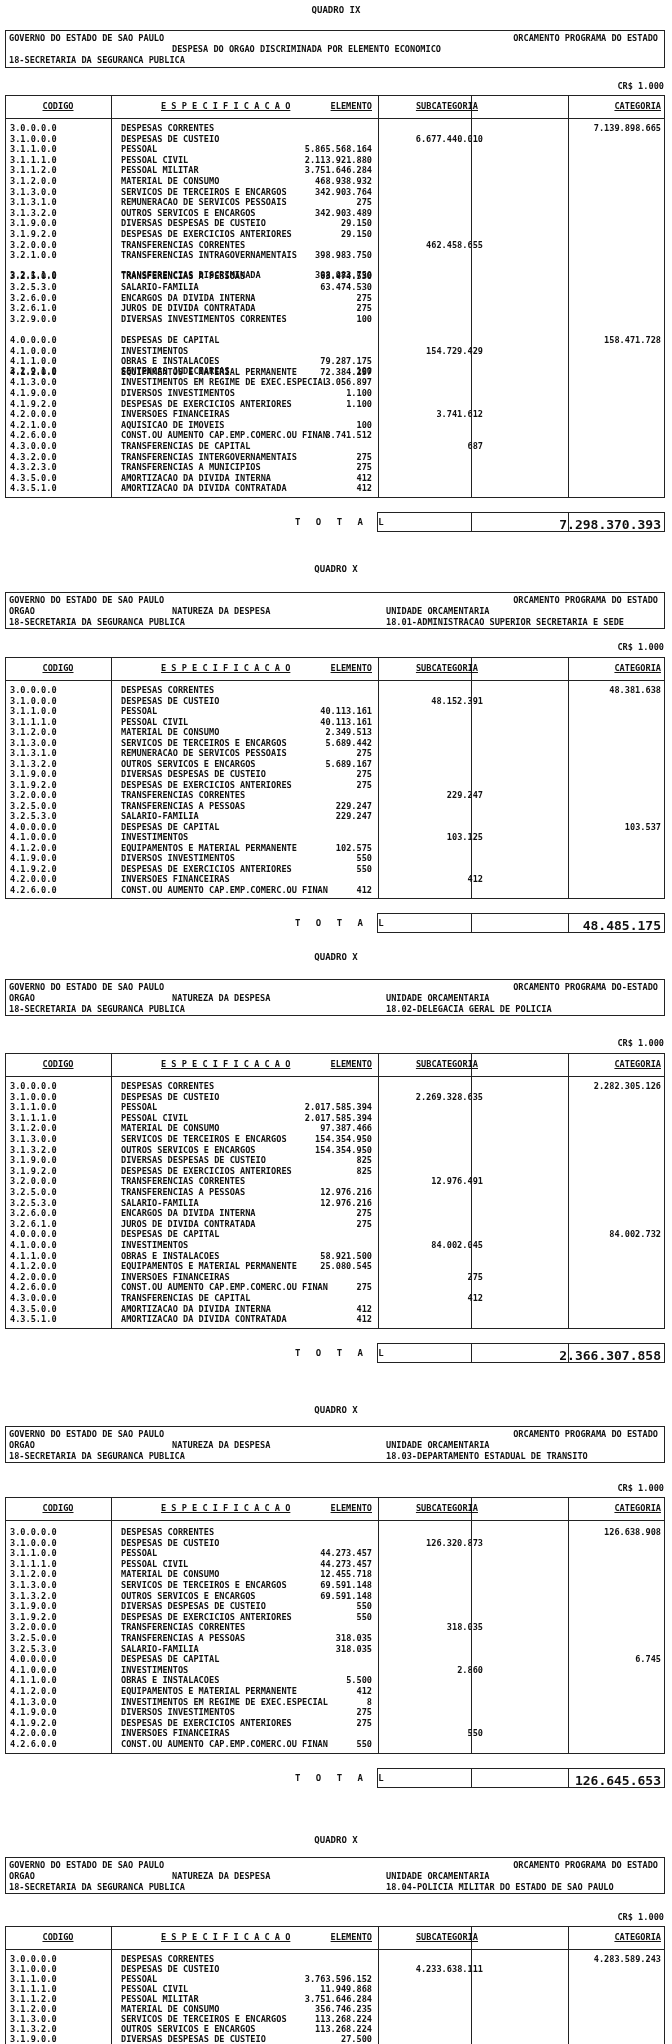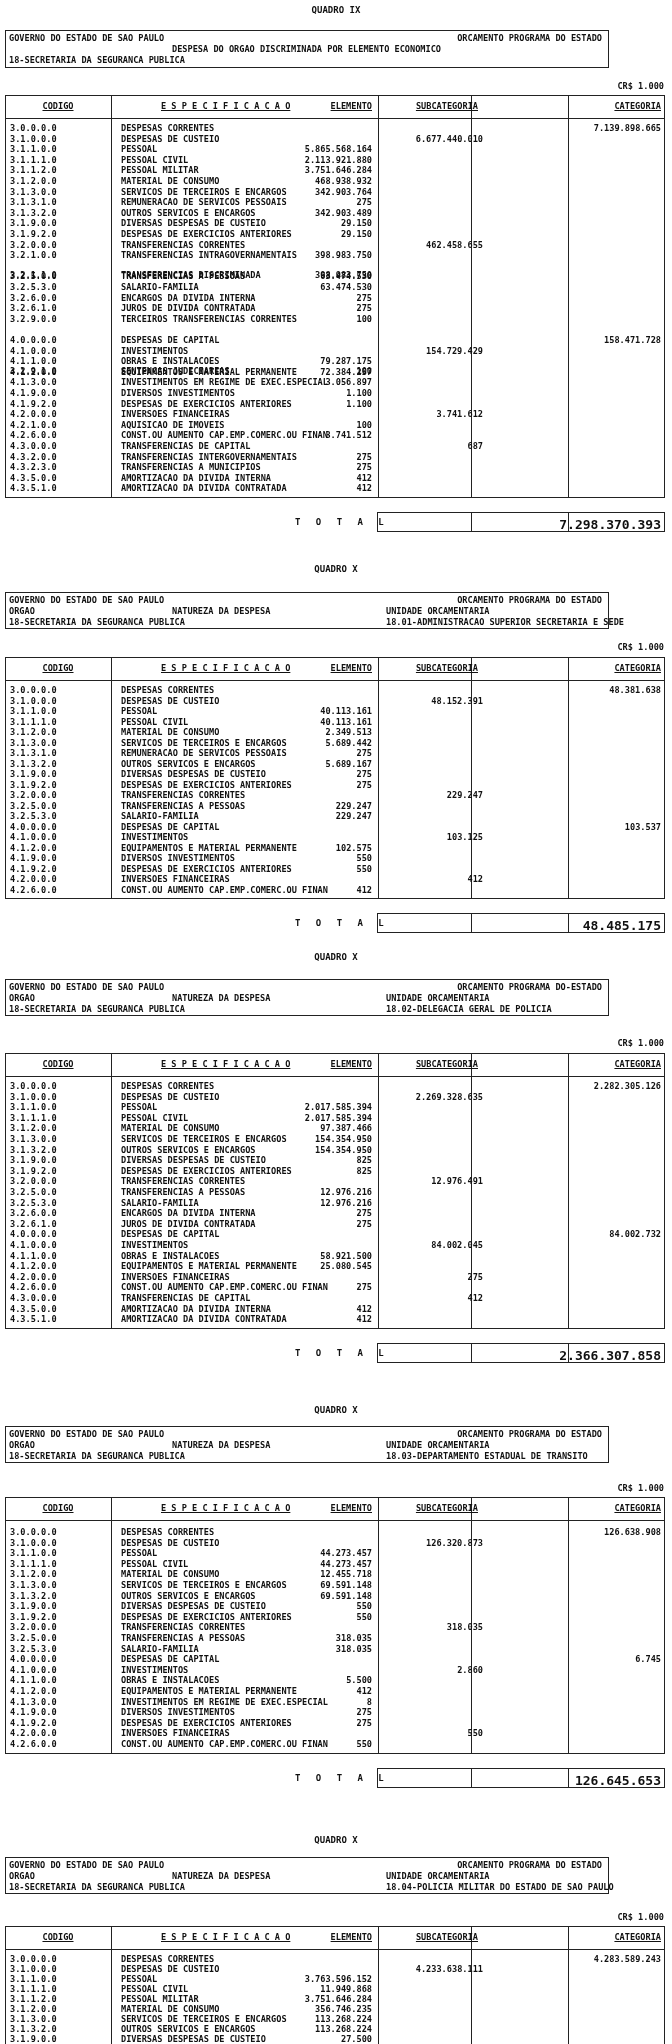--- a/index.html
+++ b/index.html
@@ -3,21 +3,21 @@
 <meta charset="utf-8">
 <style>
   html, body { margin: 0; padding: 0; background: #fff; }
   body {
     width: 672px; height: 2044px; overflow: hidden; position: relative;
     font-family: "DejaVu Sans Mono", "Liberation Mono", monospace;
     font-size: 9px; line-height: 1; color: #111; font-weight: bold;
   }
   .quadro-title { position: absolute; left: 0; width: 672px; text-align: center; font-size: 9px; }
   .hdr-box {
-    position: absolute; left: 5px; width: 604px;
+    position: absolute; left: 5px; width: 660px;
     border: 1.5px solid #222; box-sizing: border-box;
   }
   .hdr-line { position: absolute; white-space: nowrap; font-size: 8.6px; }
   .unit { position: absolute; right: 8px; font-size: 8.6px; }
   .grid {
     position: absolute; left: 5px; width: 660px;
     border: 1.5px solid #222; box-sizing: border-box;
   }
   .col-div { position: absolute; top: 0; bottom: 0; border-left: 1.5px solid #222; }
   .head-row { position: absolute; left: 0; right: 0; top: 0; height: 22px; border-bottom: 1.5px solid #222; }
@@ -185,21 +185,21 @@
       </div>
       <div class="row" style="top: 208.2px;">
         <span class="cell c-code">3.2.6.1.0</span>
         <span class="cell c-spec">JUROS DE DIVIDA CONTRATADA</span>
         <span class="cell c-el">275</span>
         <span class="cell c-sub"></span>
         <span class="cell c-cat"></span>
       </div>
       <div class="row" style="top: 218.8px;">
         <span class="cell c-code">3.2.9.0.0</span>
-        <span class="cell c-spec">TERCEIROS TRANSFERENCIAS CORRENTES</span>
+        <span class="cell c-spec">DIVERSAS INVESTIMENTOS CORRENTES</span>
         <span class="cell c-el">100</span>
         <span class="cell c-sub"></span>
         <span class="cell c-cat"></span>
       </div>
       <div class="row" style="top: 229.4px; margin-top: 42px;">
         <span class="cell c-code">3.2.9.1.0</span>
         <span class="cell c-spec">SENTENCAS JUDICIARIAS</span>
         <span class="cell c-el">100</span>
         <span class="cell c-sub"></span>
         <span class="cell c-cat"></span>

